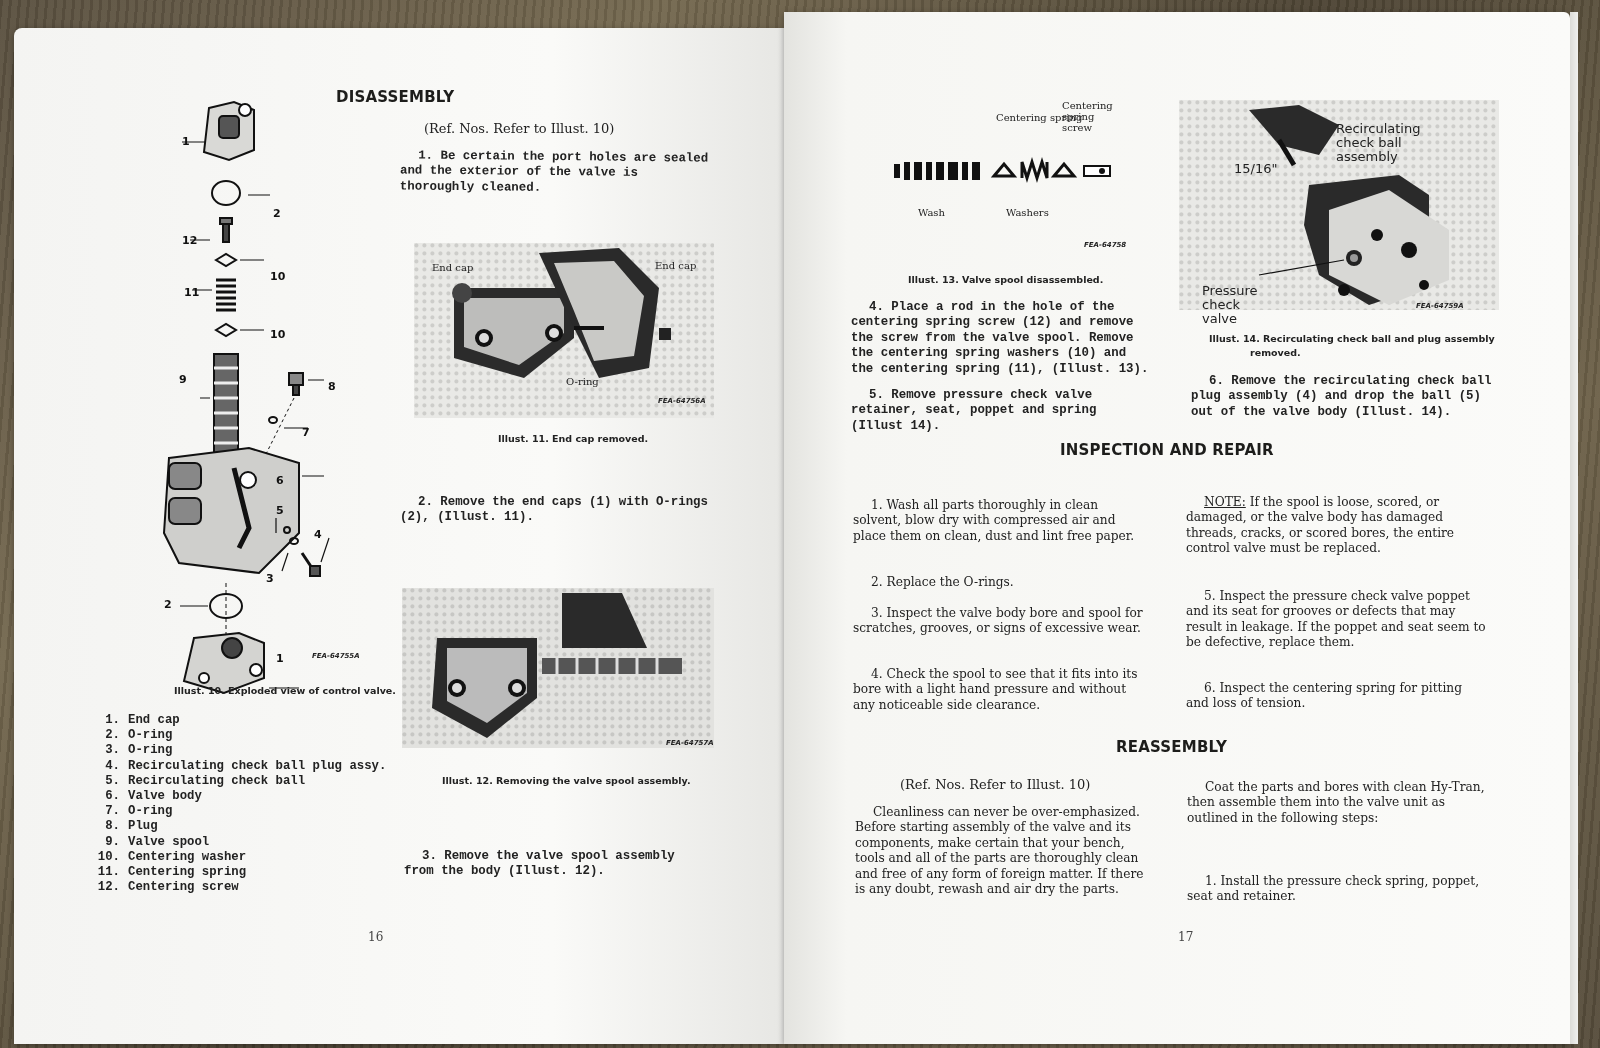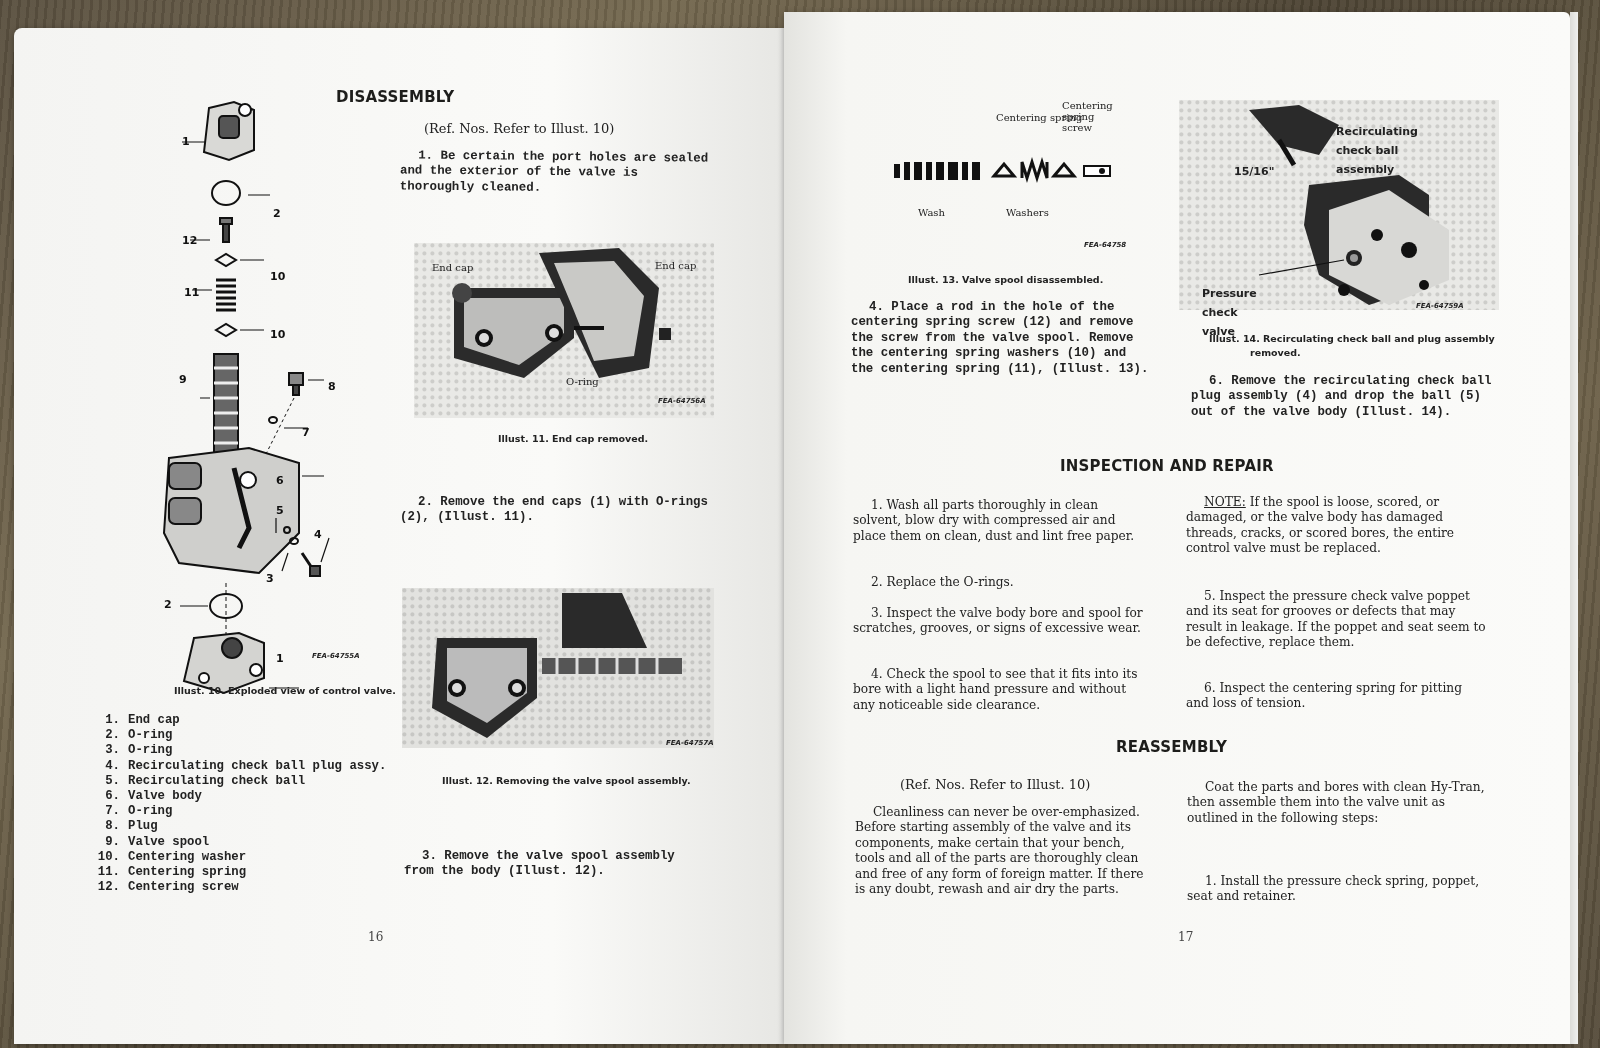--- a/index.html
+++ b/index.html
@@ -38,21 +38,21 @@
     font-family: "Liberation Mono", monospace; font-size: 12.4px; line-height: 15.4px; font-weight: bold; color: #222;
   }
   .serif-text {
     font-family: "DejaVu Serif", serif; font-size: 12.2px; line-height: 15.4px; color: #222;
   }
   .caption {
     font-family: "DejaVu Sans", sans-serif; font-weight: bold; font-size: 9.5px; color: #222;
   }
   .fea { font-family: "DejaVu Sans", sans-serif; font-weight: bold; font-style: italic; font-size: 7px; color: #222; }
   .label-small { font-family: "DejaVu Serif", serif; font-size: 10px; color: #222; line-height: 11px; }
-  .label-sans { font-family: "DejaVu Sans", sans-serif; font-weight: bold; font-size: 11px; line-height: 19px; color: #222; }
+  .label-sans { font-family: "DejaVu Sans", sans-serif; font-weight: normal; font-size: 13px; line-height: 14px; color: #222; }
   .indent { text-indent: 18px; }
   .photo {
     position: absolute;
     background:
       radial-gradient(circle at 30% 30%, rgba(0,0,0,0.12) 1.5px, transparent 2.5px) 0 0/8px 8px,
       #e9e9e6;
   }
   .page-num { font-family: "DejaVu Serif", serif; font-size: 12px; color: #444; }
   .parts-list { font-family: "Liberation Mono", monospace; font-weight: bold; font-size: 12.3px; line-height: 15.2px; color: #222; }
   .parts-list .row { display: flex; }
@@ -278,24 +278,25 @@
     </svg>
   </div>
   <span class="abs label-sans" style="left:552px; top:110px; width:80px;">Recirculating check ball assembly</span>
   <span class="abs label-sans" style="left:450px; top:150px;">15/16"</span>
   <span class="abs label-sans" style="left:418px; top:272px; width:70px;">Pressure check valve</span>
   <span class="abs fea" style="left:632px; top:290px;">FEA-64759A</span>
   <span class="abs caption" style="left:425px; top:321px;">Illust. 14.  Recirculating check ball and plug assembly</span>
   <span class="abs caption" style="left:466px; top:335px;">removed.</span>
 
   <div class="abs body-text indent" style="left:67px; top:288px; width:300px;">4.  Place a rod in the hole of the centering spring screw (12) and remove the screw from the valve spool.  Remove the centering spring washers (10) and the centering spring (11), (Illust. 13).</div>
+  <div class="abs body-text indent" style="left:67px; top:376px; width:300px;">5.  Remove pressure check valve retainer, seat, poppet and spring (Illust 14).</div>
 
   <div class="abs body-text indent" style="left:407px; top:362px; width:305px;">6.  Remove the recirculating check ball plug assembly (4) and drop the ball (5) out of the valve body (Illust. 14).</div>
 
-  <div class="abs heading" style="left:276px; top:445px;">INSPECTION AND REPAIR</div>
+  <div class="abs heading" style="left:276px; top:429px;">INSPECTION AND REPAIR</div>
   <div class="abs serif-text indent" style="left:69px; top:486px; width:290px;">1.  Wash all parts thoroughly in clean solvent, blow dry with compressed air and place them on clean, dust and lint free paper.</div>
   <div class="abs serif-text indent" style="left:69px; top:563px; width:290px;">2.  Replace the O-rings.</div>
   <div class="abs serif-text indent" style="left:69px; top:594px; width:290px;">3.  Inspect the valve body bore and spool for scratches, grooves, or signs of excessive wear.</div>
   <div class="abs serif-text indent" style="left:69px; top:655px; width:290px;">4.  Check the spool to see that it fits into its bore with a light hand pressure and without any noticeable side clearance.</div>
 
   <div class="abs serif-text indent" style="left:402px; top:483px; width:300px;"><span style="text-decoration:underline;">NOTE:</span><span> If the spool is loose, scored, or damaged, or the valve body has damaged threads, cracks, or scored bores, the entire control valve must be replaced.</span></div>
   <div class="abs serif-text indent" style="left:402px; top:577px; width:300px;">5.  Inspect the pressure check valve poppet and its seat for grooves or defects that may result in leakage.  If the poppet and seat seem to be defective, replace them.</div>
   <div class="abs serif-text indent" style="left:402px; top:669px; width:300px;">6.  Inspect the centering spring for pitting and loss of tension.</div>
 
   <div class="abs heading" style="left:332px; top:726px;">REASSEMBLY</div>

